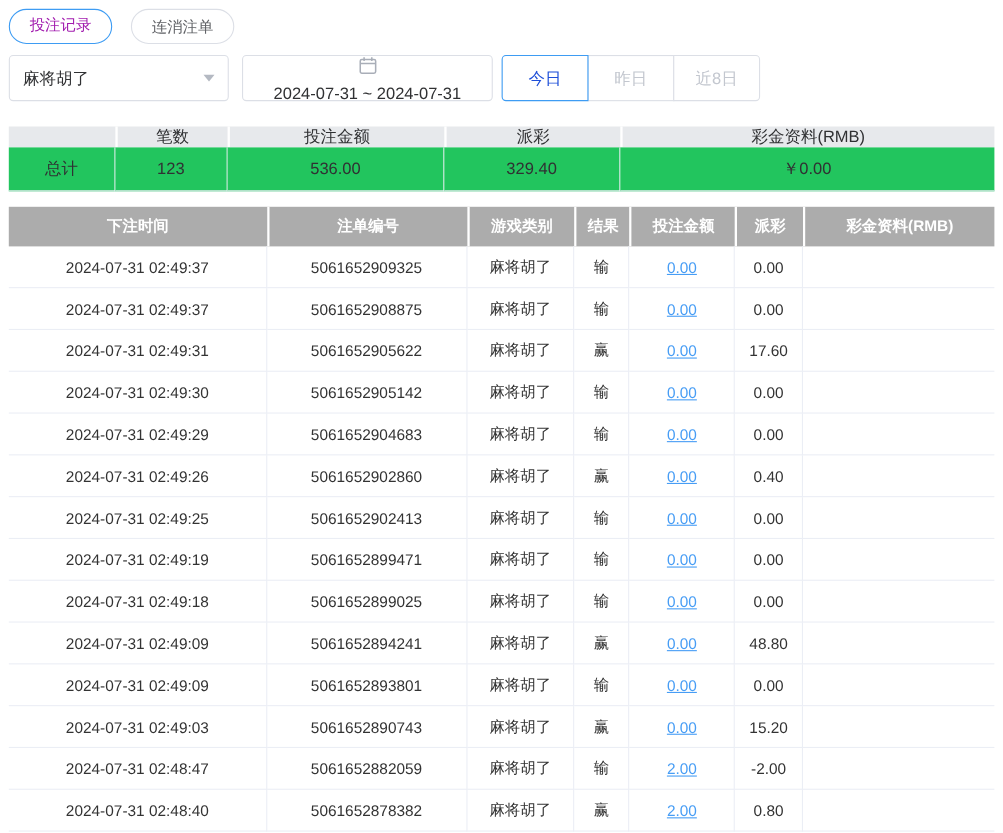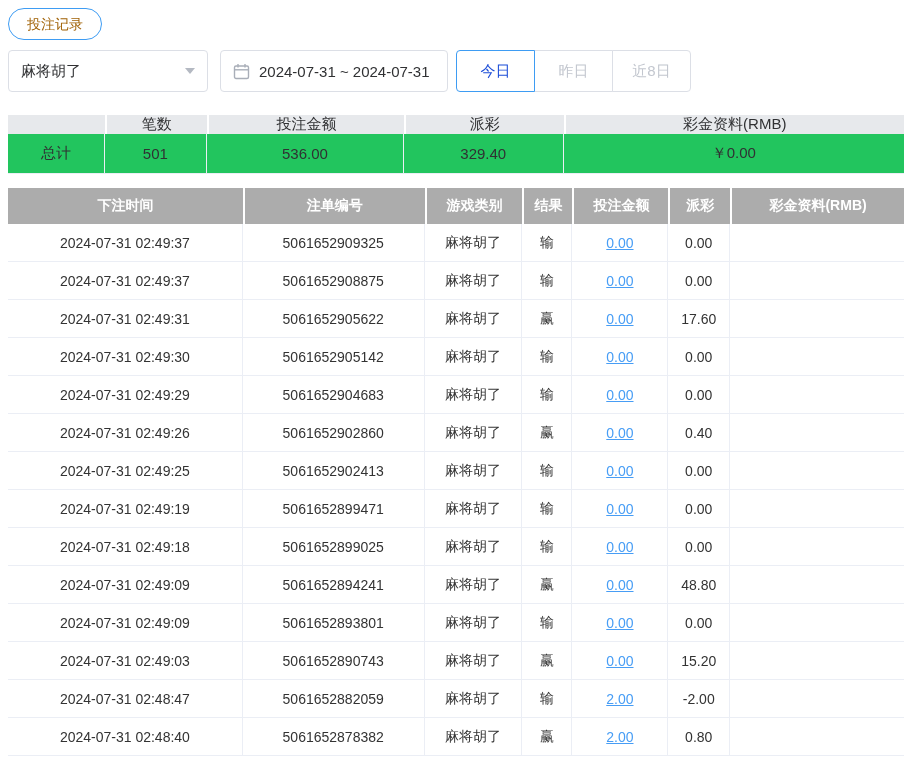--- a/index.html
+++ b/index.html
@@ -17,21 +17,21 @@
   .tab {
     padding: 8px 18px;
     border: 1px solid #dcdfe6;
     border-radius: 16px;
     font-size: 14px;
     color: #606266;
     background: #fff;
     cursor: pointer;
     line-height: 1;
   }
-  .tab.active { color: #a16207; border-color: #3e9cf3; }
+  .tab.active { color: #a21caf; border-color: #3e9cf3; font-family: Liberation Serif, serif; }
 
   
   .filters { display: flex; align-items: center; margin-bottom: 23px; }
   .select-box {
     width: 200px; height: 42px;
     border: 1px solid #dcdfe6; border-radius: 4px;
     display: flex; align-items: center; justify-content: space-between;
     padding: 0 12px;
     font-size: 15px; color: #303133;
     cursor: pointer;
@@ -43,20 +43,21 @@
     border-top: 6px solid #b4b9c2;
   }
   .date-box {
     margin-left: 12px;
     width: 228px; height: 42px;
     border: 1px solid #dcdfe6; border-radius: 4px;
     display: flex; align-items: center;
     padding: 0 12px; gap: 9px;
     font-size: 15px; color: #303133;
     cursor: pointer;
+    flex-direction: column;
   }
   .cal-icon { display: inline-flex; flex: none; }
   .quick-group { display: flex; margin-left: 8px; }
   .quick-btn {
     width: 79px; height: 42px;
     border: 1px solid #dcdfe6;
     background: #fff;
     font-size: 15px; color: #c3c7cf;
     display: flex; align-items: center; justify-content: center;
     cursor: pointer;
@@ -128,20 +129,21 @@
   .bet-link { color: #479df5; text-decoration: underline; cursor: pointer; }
   td.neg { color: #f25555; }
 </style>
 </head>
 <body>
 
 <div class="page">
 
   <div class="tabs">
     <div class="tab active">投注记录</div>
+    <div class="tab">连消注单</div>
   </div>
 
   <div class="filters">
     <div class="select-box">
       <span>麻将胡了</span>
       <span class="chevron"></span>
     </div>
 
     <div class="date-box">
       <span class="cal-icon">
@@ -176,21 +178,21 @@
         <th></th>
         <th>笔数</th>
         <th>投注金额</th>
         <th>派彩</th>
         <th>彩金资料(RMB)</th>
       </tr>
     </thead>
     <tbody>
       <tr>
         <td>总计</td>
-        <td>501</td>
+        <td>123</td>
         <td>536.00</td>
         <td>329.40</td>
         <td>￥0.00</td>
       </tr>
     </tbody>
   </table>
 
   <table class="bet-table">
     <colgroup>
       <col style="width:26.2%">

